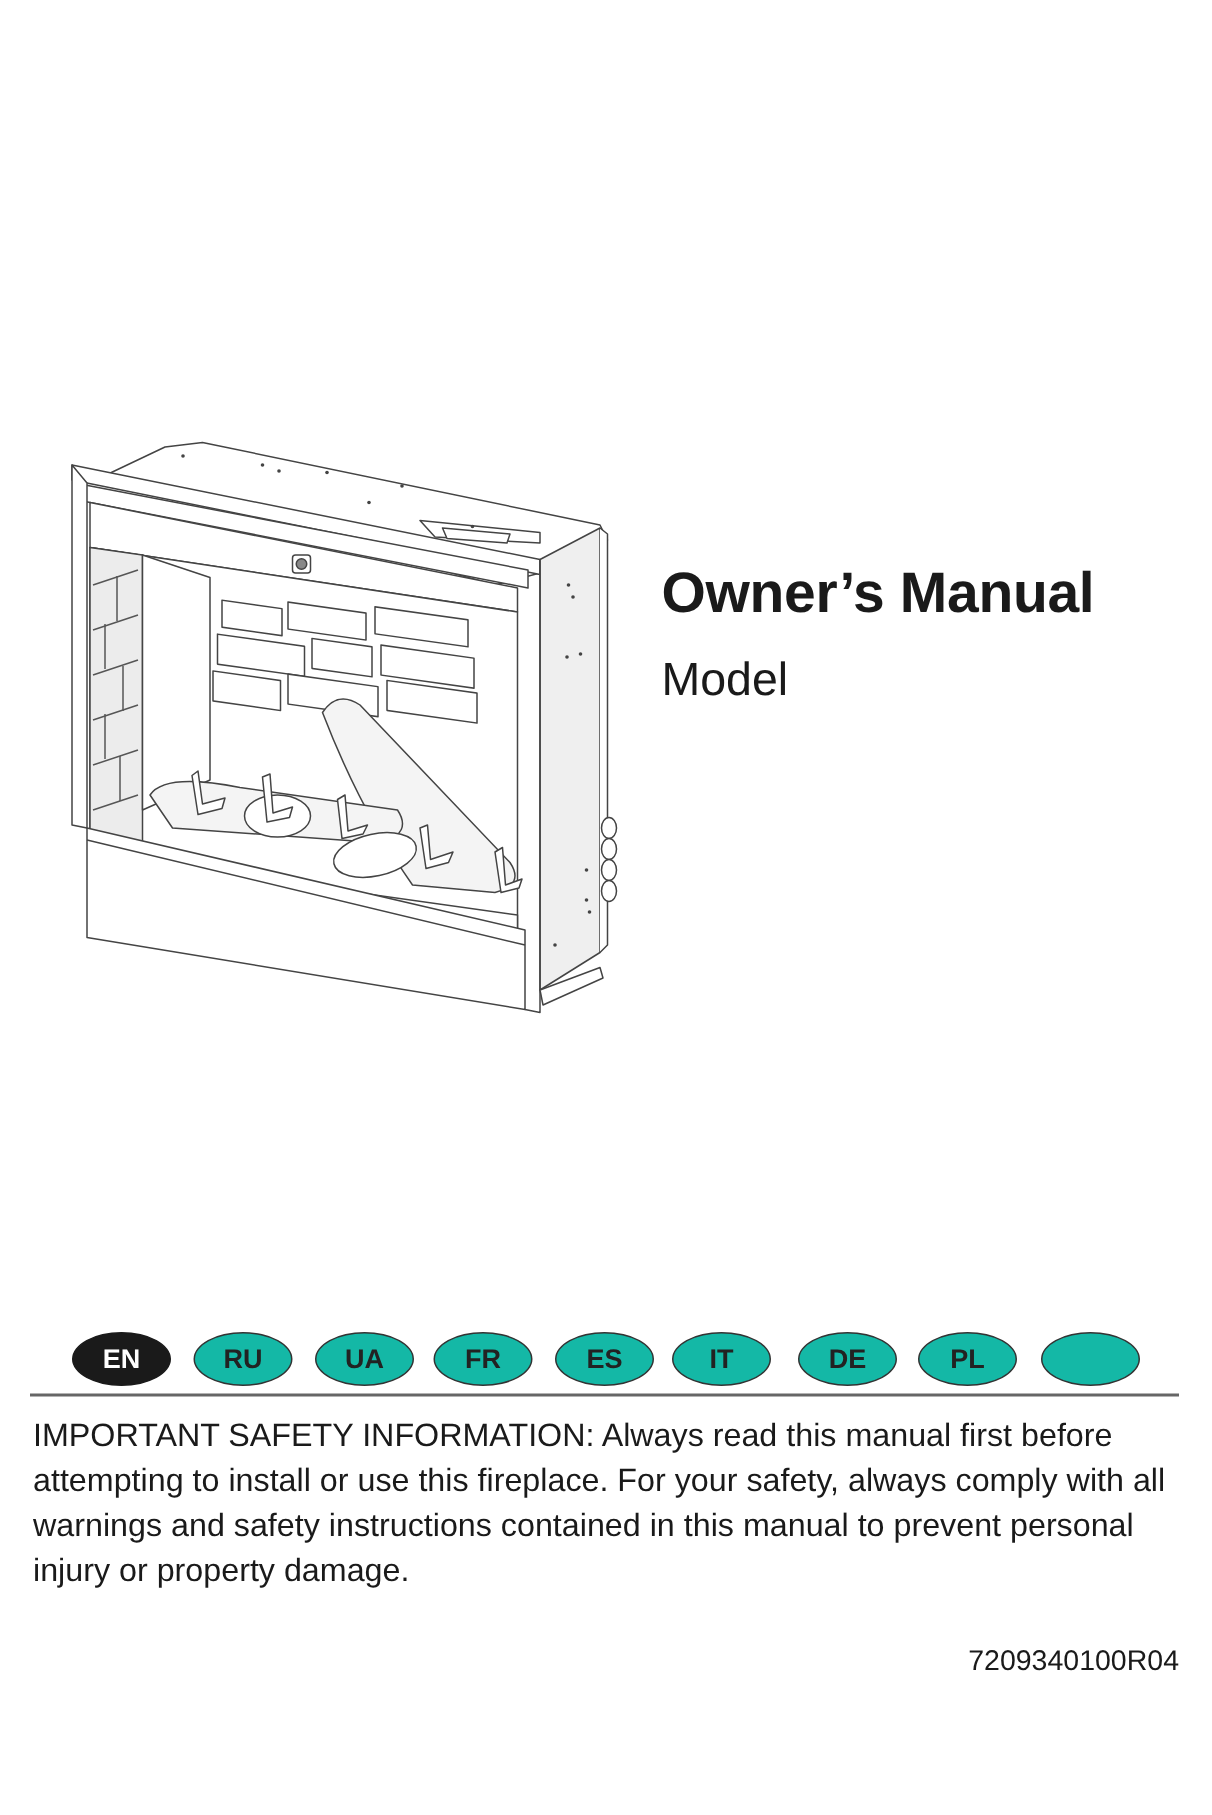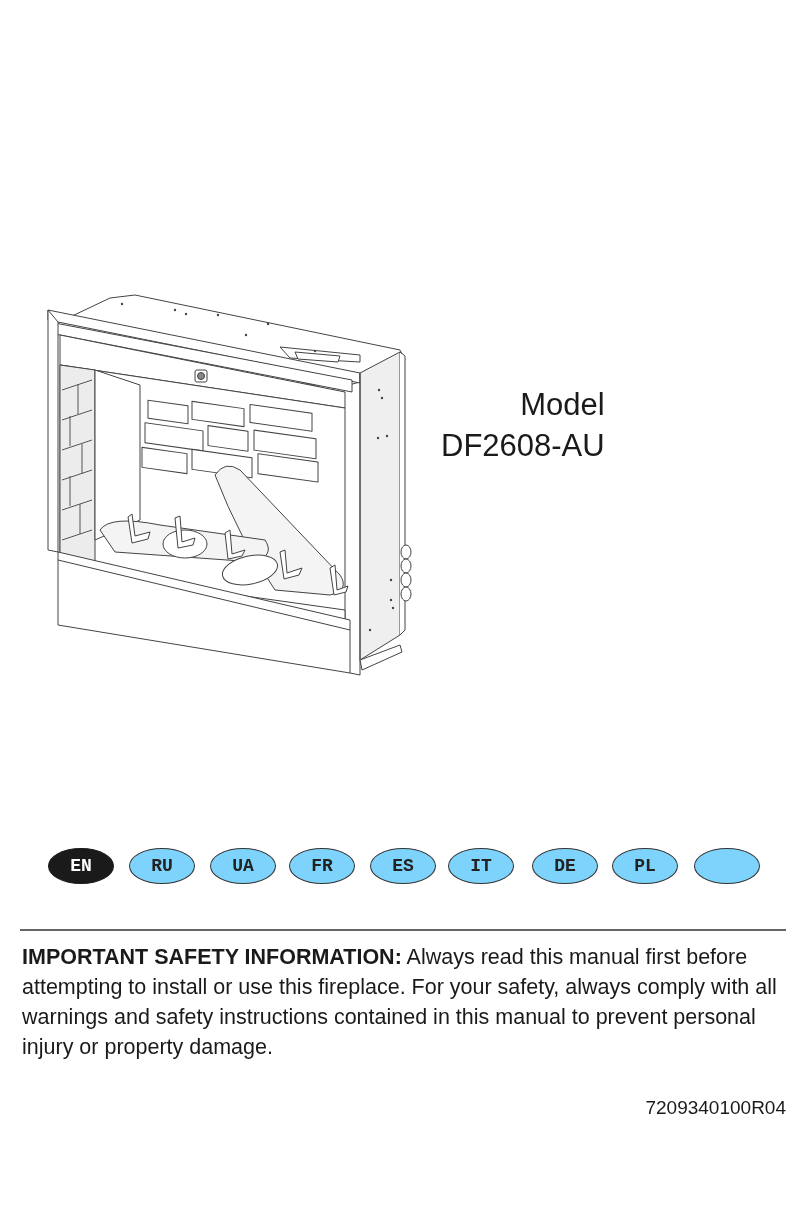--- a/index.html
+++ b/index.html
@@ -1,27 +1,27 @@
 <!DOCTYPE html>
 <html><head>
 <meta charset="utf-8">
 <style>
   html,body{margin:0;padding:0;background:#ffffff;}
   body{width:808px;height:1210px;position:relative;overflow:hidden;font-family:"Liberation Sans",sans-serif;color:#1a1a1a;}
   .illustration{position:absolute;left:40px;top:290px;width:380px;height:395px;}
   .title-block{position:absolute;left:441px;top:372px;}
   .title{font-weight:bold;font-size:38px;line-height:48px;margin:0;letter-spacing:-0.2px;}
-  .model-line{font-size:31px;line-height:41px;margin:0;text-align:right;}
+  .model-line{font-size:31px;line-height:41px;margin:0;}
   .model-lines{margin-top:12px;}
-  .lang-row{position:absolute;left:48px;top:848px;width:720px;height:40px;font-family:Liberation Mono, monospace;}
-  .lang-pill{position:absolute;top:0;width:66px;height:36px;border:1.3px solid #333;border-radius:50%;box-sizing:border-box;display:flex;align-items:center;justify-content:center;font-weight:bold;font-size:18px;color:#222;background:#7dd3fc;}
+  .lang-row{position:absolute;left:48px;top:888px;width:720px;height:40px;}
+  .lang-pill{position:absolute;top:0;width:66px;height:36px;border:1.3px solid #333;border-radius:50%;box-sizing:border-box;display:flex;align-items:center;justify-content:center;font-weight:bold;font-size:18px;color:#222;background:#14b8a6;}
   .lang-pill.active{background:#1a1a1a;color:#fff;border-color:#1a1a1a;}
   .divider{position:absolute;left:20px;top:929px;width:766px;height:0;border-top:2px solid #666;}
   .safety{position:absolute;left:22px;top:942px;width:770px;font-size:21.5px;line-height:30px;margin:0;}
-  .safety b{font-weight:bold;}
+  .safety b{font-weight:normal;}
   .doc-code{position:absolute;right:22px;top:1097px;font-size:19px;}
 </style>
 </head>
 <body>
 
 <svg class="illustration" viewBox="0 0 380 395" xmlns="http://www.w3.org/2000/svg" fill="none" stroke="#444" stroke-width="1" stroke-linejoin="round">
 
   <path d="M30 27 L70 8 L95 5 L360 60 L365 70 L320 92 L290 100 Z" fill="#fff"></path>
   <path d="M240 57 L320 65 L320 72 L250 68 Z" fill="#fff"></path>
   <path d="M255 62 L300 66 L298 72 L258 69 Z" fill="#fff"></path>
@@ -102,23 +102,23 @@
 
   <path d="M20 280 L305 320 L305 335 L20 300 Z" fill="#fff"></path>
 
   <path d="M18 262 L18 335 L310 383 L310 330 Z" fill="#fff"></path>
   <path d="M18 270 L310 340"></path>
 
   <path d="M320 370 L360 355 L362 362 L322 380 Z" fill="#fff"></path>
 </svg>
 
 <div class="title-block">
+  <h1 class="title">Owner’s Manual</h1>
   <div class="model-lines">
     <p class="model-line">Model</p>
-    <p class="model-line">DF2608-AU</p>
   </div>
 </div>
 
 <div class="lang-row">
   <div class="lang-pill active" style="left:0px">EN</div>
   <div class="lang-pill" style="left:81px">RU</div>
   <div class="lang-pill" style="left:162px">UA</div>
   <div class="lang-pill" style="left:241px">FR</div>
   <div class="lang-pill" style="left:322px">ES</div>
   <div class="lang-pill" style="left:400px">IT</div>

